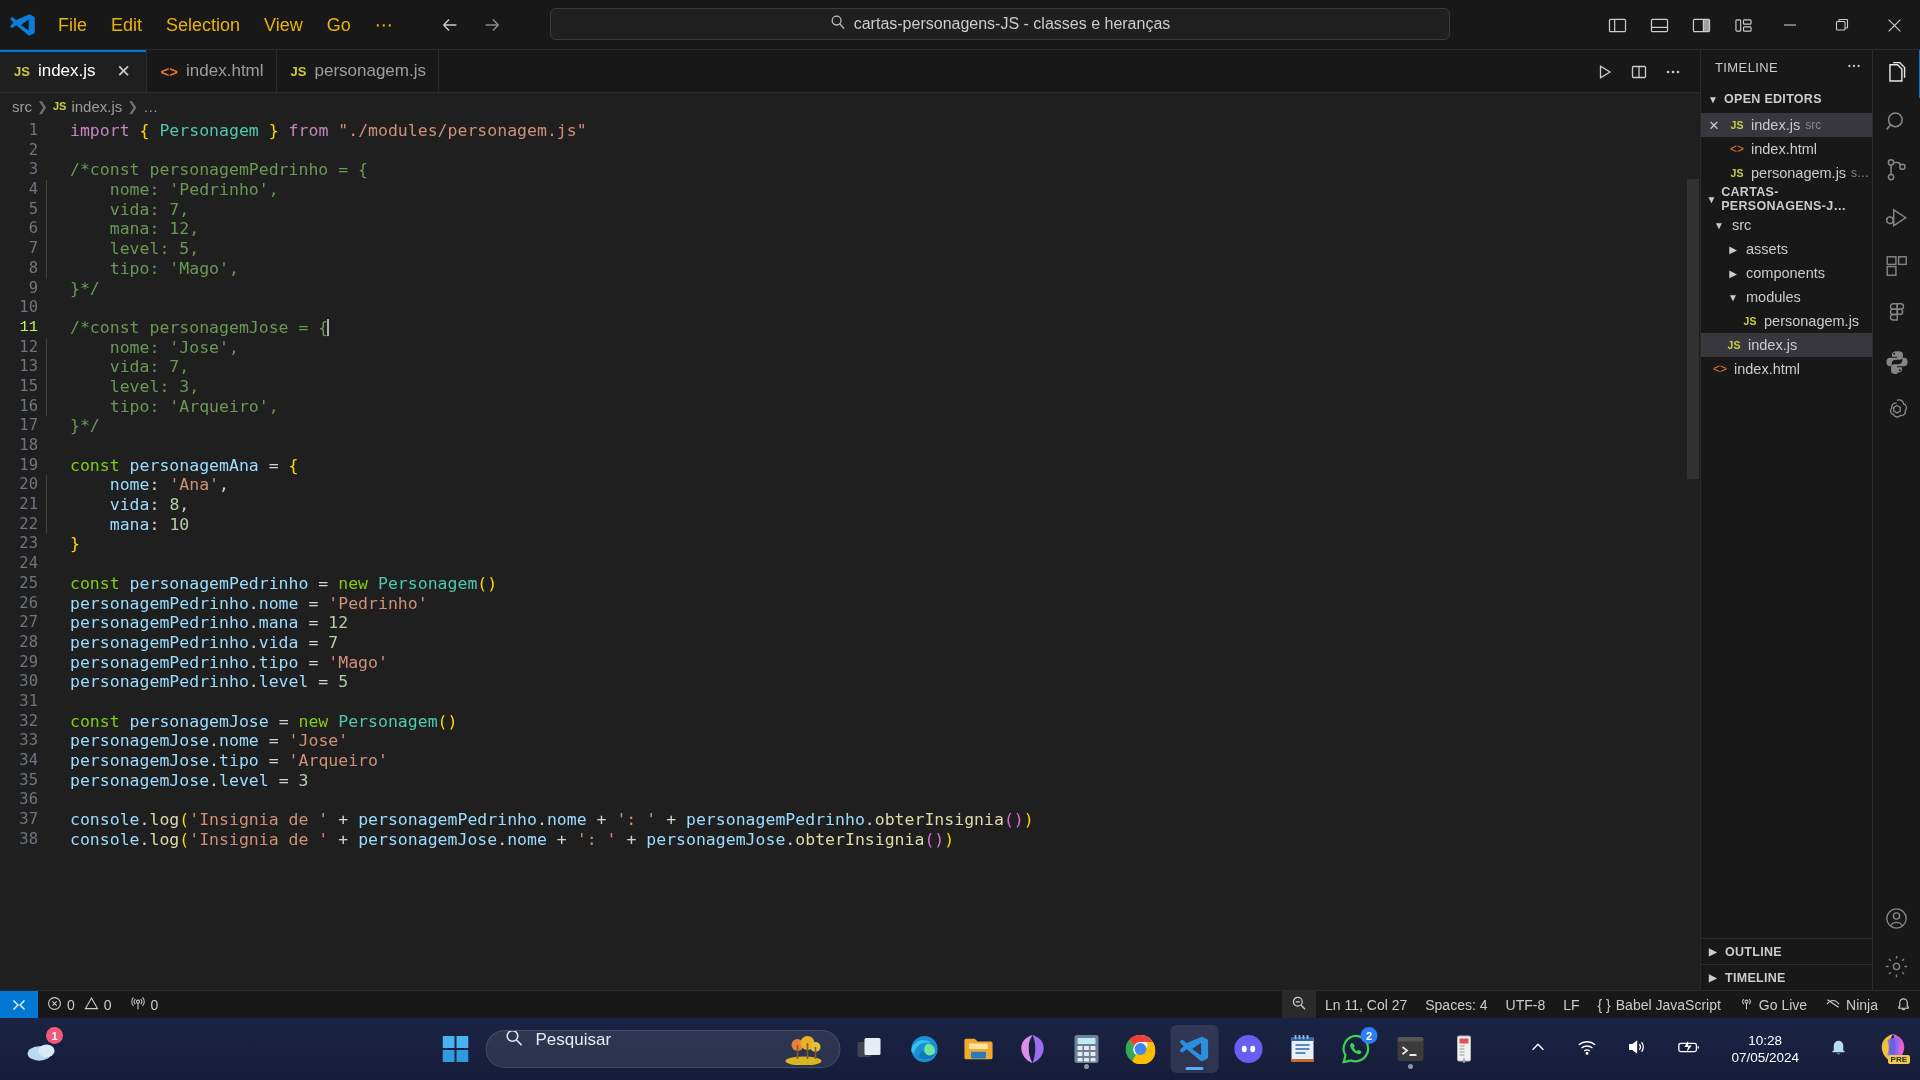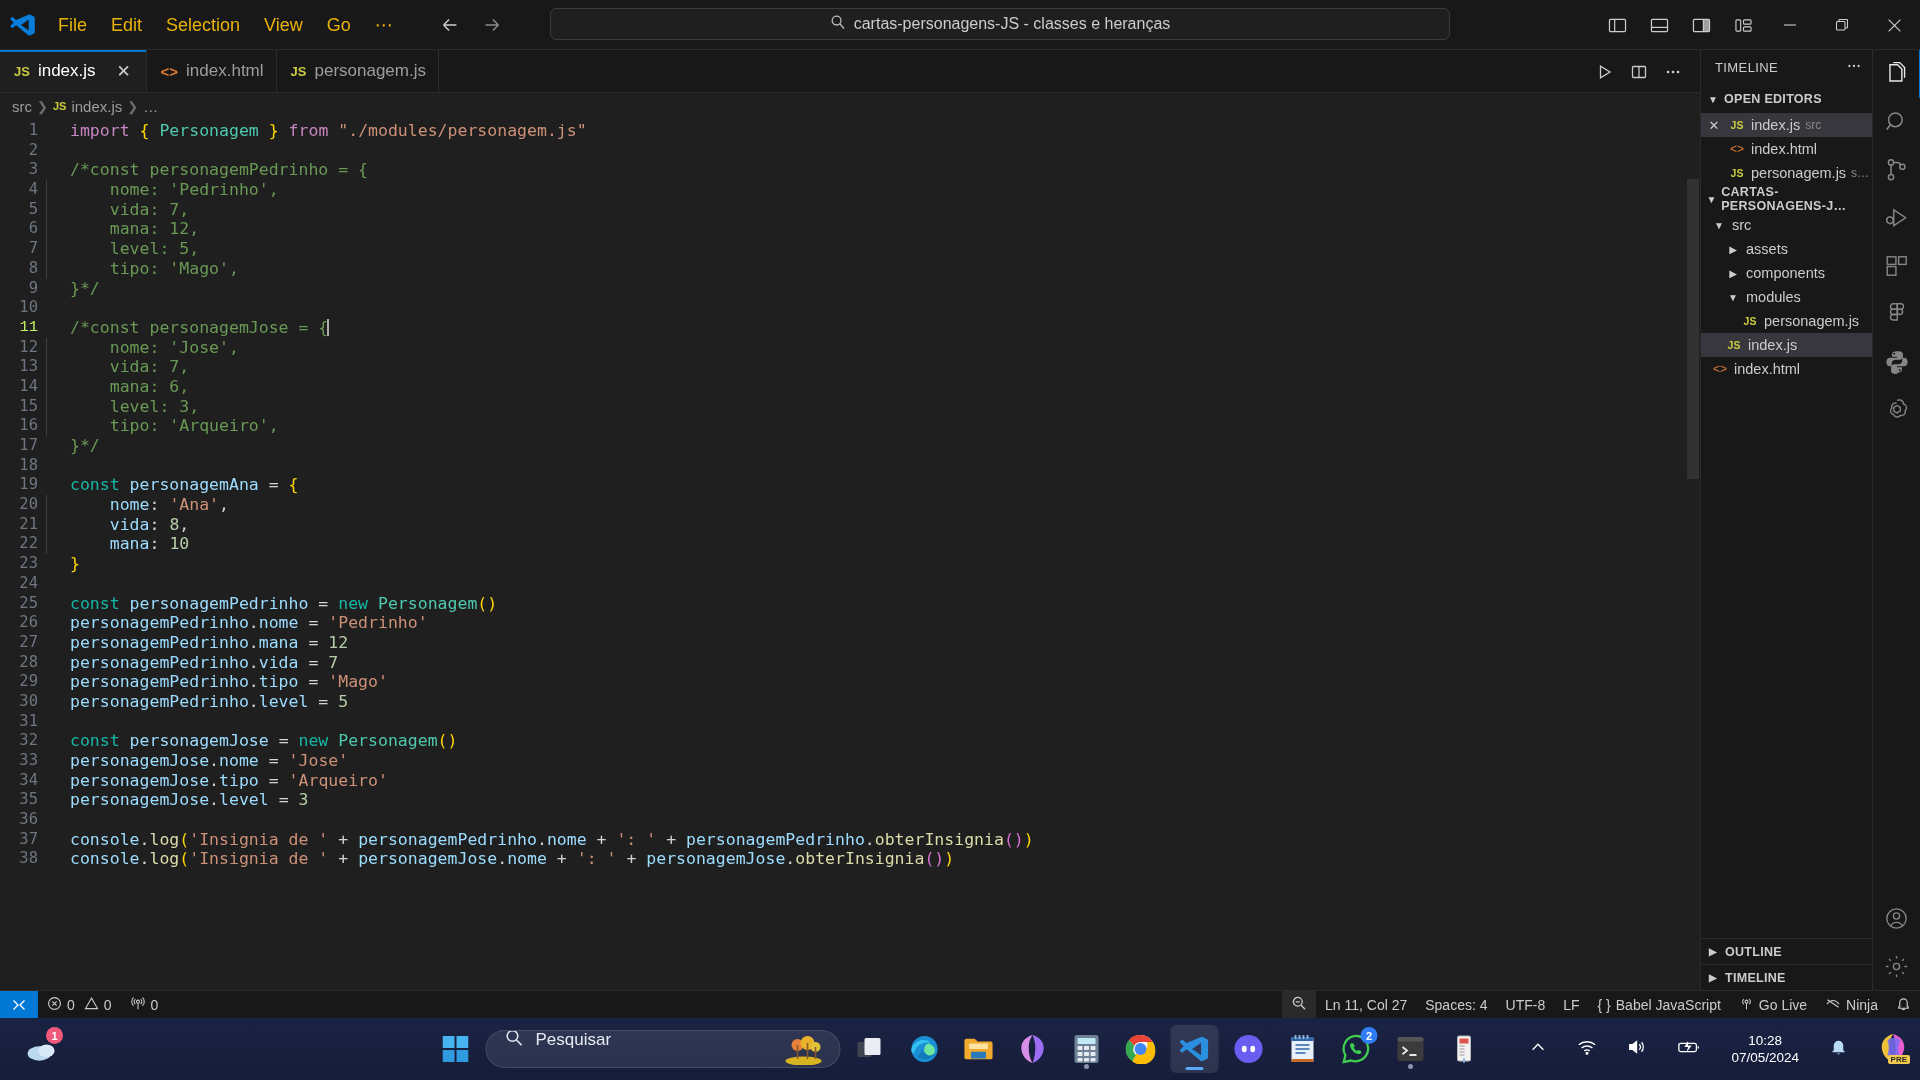--- a/index.html
+++ b/index.html
@@ -93,21 +93,21 @@
     width: 46px; text-align: right; padding-right: 8px;
     color: #6e7681; flex: none; font-size: 15.5px;
   }
   .ln-row.cur .lnum { color: #bef264; font-family: Liberation Mono, monospace; }
   .ltext { padding-left: 24px; position: relative; }
   .indent-guide {
     position: absolute; left: 0; top: 0; bottom: 0; width: 1px;
     background: #404040;
   }
   
-  .c-key   { color: #14b8a6; }  
+  .c-key   { color: #84cc16; }  
   .c-key2  { color: #c586c0; }  
   .c-cls   { color: #4ec9b0; }  
   .c-var   { color: #9cdcfe; }  
   .c-prop  { color: #9cdcfe; }
   .c-func  { color: #dcdcaa; }  
   .c-str   { color: #ce9178; }  
   .c-num   { color: #b5cea8; }  
   .c-com   { color: #6a9955; }  
   .c-br1   { color: #ffd700; }
   .c-br2   { color: #da70d6; }
@@ -374,21 +374,20 @@
         <div class="ln-row"><span class="lnum">4</span><span class="ltext"><span class="indent-guide"></span><span class="c-com">    nome: 'Pedrinho',</span></span></div>
         <div class="ln-row"><span class="lnum">5</span><span class="ltext"><span class="indent-guide"></span><span class="c-com">    vida: 7,</span></span></div>
         <div class="ln-row"><span class="lnum">6</span><span class="ltext"><span class="indent-guide"></span><span class="c-com">    mana: 12,</span></span></div>
         <div class="ln-row"><span class="lnum">7</span><span class="ltext"><span class="indent-guide"></span><span class="c-com">    level: 5,</span></span></div>
         <div class="ln-row"><span class="lnum">8</span><span class="ltext"><span class="indent-guide"></span><span class="c-com">    tipo: 'Mago',</span></span></div>
         <div class="ln-row"><span class="lnum">9</span><span class="ltext"><span class="c-com">}*/</span></span></div>
         <div class="ln-row"><span class="lnum">10</span><span class="ltext"></span></div>
         <div class="ln-row cur"><span class="lnum">11</span><span class="ltext"><span class="c-com">/*const personagemJose = {</span><span class="cursor"></span></span></div>
         <div class="ln-row"><span class="lnum">12</span><span class="ltext"><span class="indent-guide"></span><span class="c-com">    nome: 'Jose',</span></span></div>
         <div class="ln-row"><span class="lnum">13</span><span class="ltext"><span class="indent-guide"></span><span class="c-com">    vida: 7,</span></span></div>
-        <div class="ln-row"><span class="lnum">14</span><span class="ltext"><span class="indent-guide"></span><span class="c-com">    mana: 6,</span></span></div>
         <div class="ln-row"><span class="lnum">15</span><span class="ltext"><span class="indent-guide"></span><span class="c-com">    level: 3,</span></span></div>
         <div class="ln-row"><span class="lnum">16</span><span class="ltext"><span class="indent-guide"></span><span class="c-com">    tipo: 'Arqueiro',</span></span></div>
         <div class="ln-row"><span class="lnum">17</span><span class="ltext"><span class="c-com">}*/</span></span></div>
         <div class="ln-row"><span class="lnum">18</span><span class="ltext"></span></div>
         <div class="ln-row"><span class="lnum">19</span><span class="ltext"><span class="c-key">const</span><span class="c-plain"> </span><span class="c-var">personagemAna</span><span class="c-plain"> </span><span class="c-op">=</span><span class="c-plain"> </span><span class="c-br1">{</span></span></div>
         <div class="ln-row"><span class="lnum">20</span><span class="ltext"><span class="indent-guide"></span><span class="c-plain">    </span><span class="c-var">nome</span><span class="c-op">:</span><span class="c-plain"> </span><span class="c-str">'Ana'</span><span class="c-op">,</span></span></div>
         <div class="ln-row"><span class="lnum">21</span><span class="ltext"><span class="indent-guide"></span><span class="c-plain">    </span><span class="c-var">vida</span><span class="c-op">:</span><span class="c-plain"> </span><span class="c-num">8</span><span class="c-op">,</span></span></div>
         <div class="ln-row"><span class="lnum">22</span><span class="ltext"><span class="indent-guide"></span><span class="c-plain">    </span><span class="c-var">mana</span><span class="c-op">:</span><span class="c-plain"> </span><span class="c-num">10</span></span></div>
         <div class="ln-row"><span class="lnum">23</span><span class="ltext"><span class="c-br1">}</span></span></div>
         <div class="ln-row"><span class="lnum">24</span><span class="ltext"></span></div>

